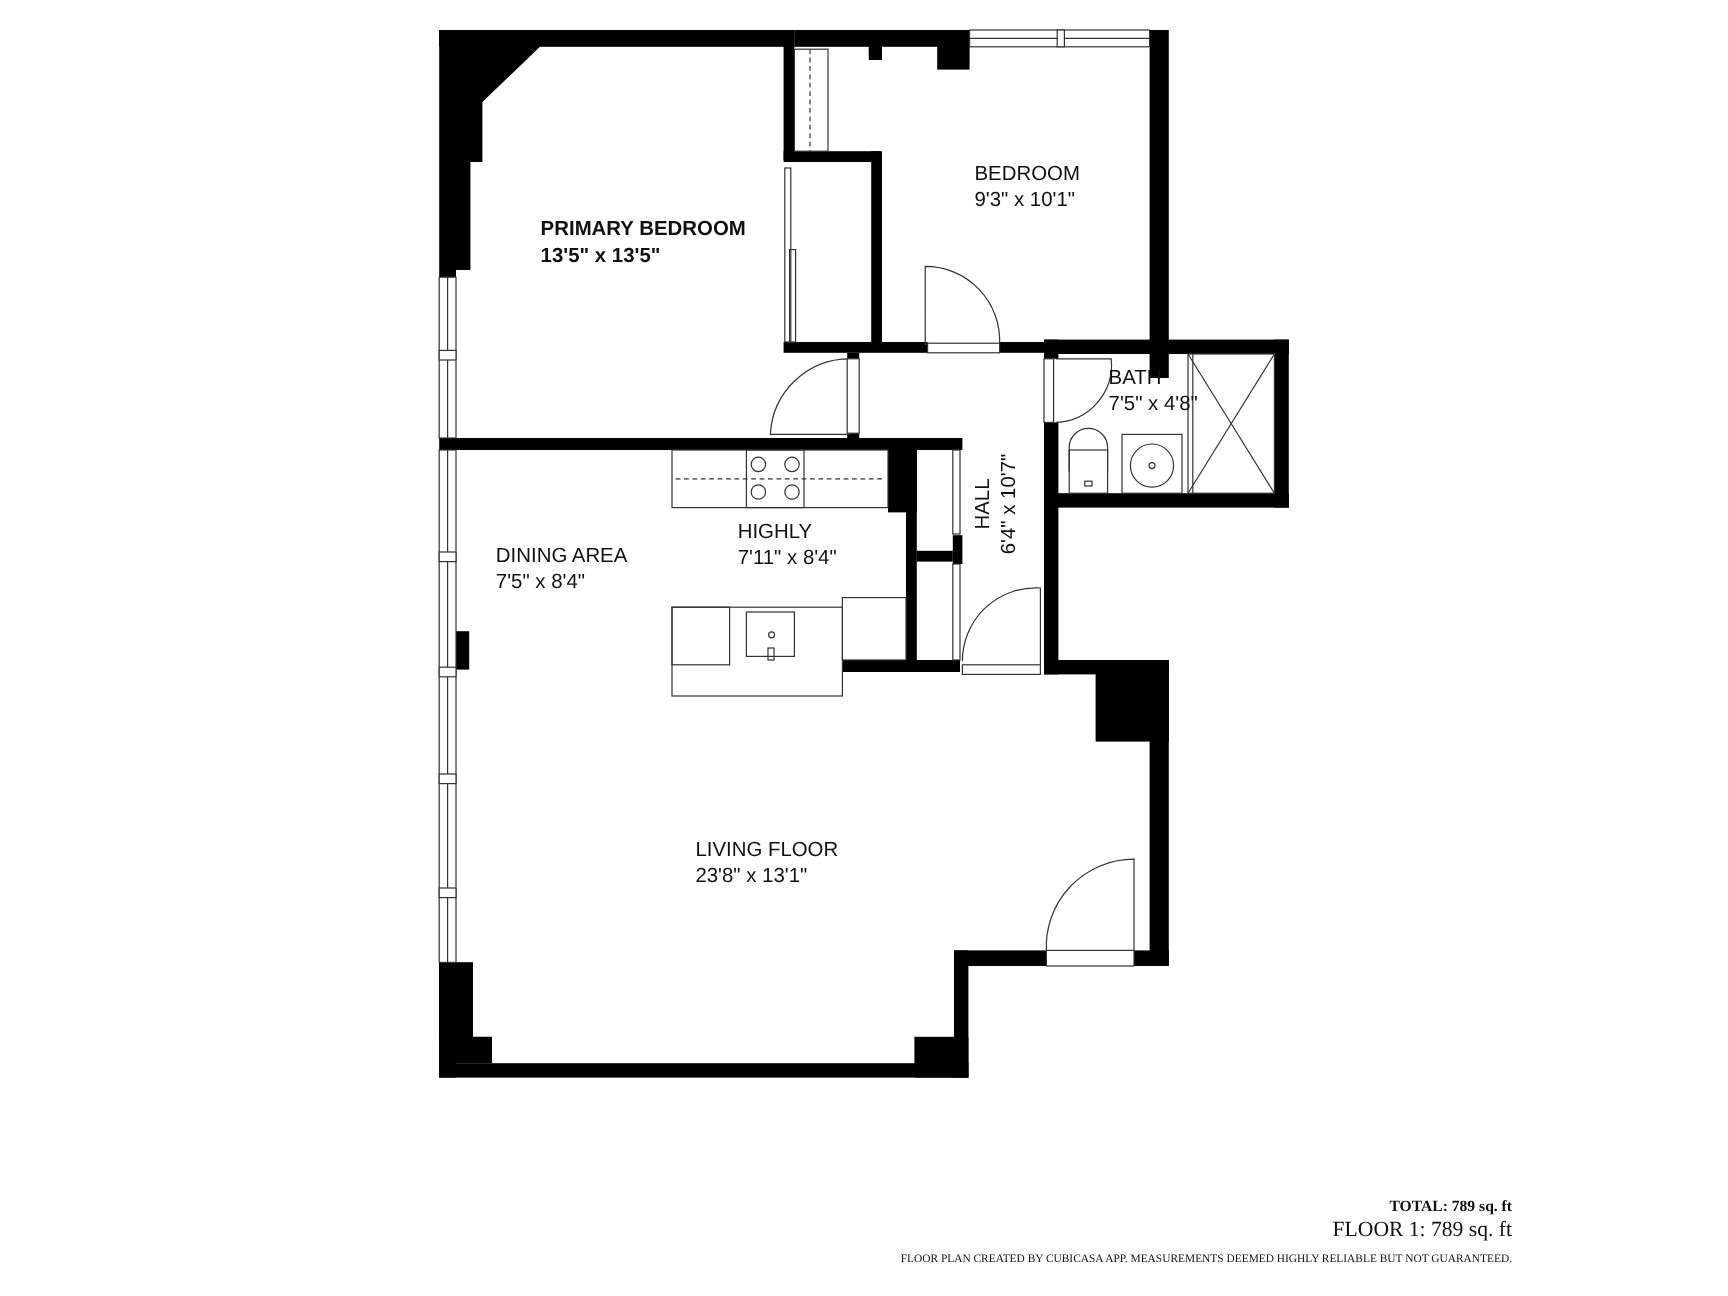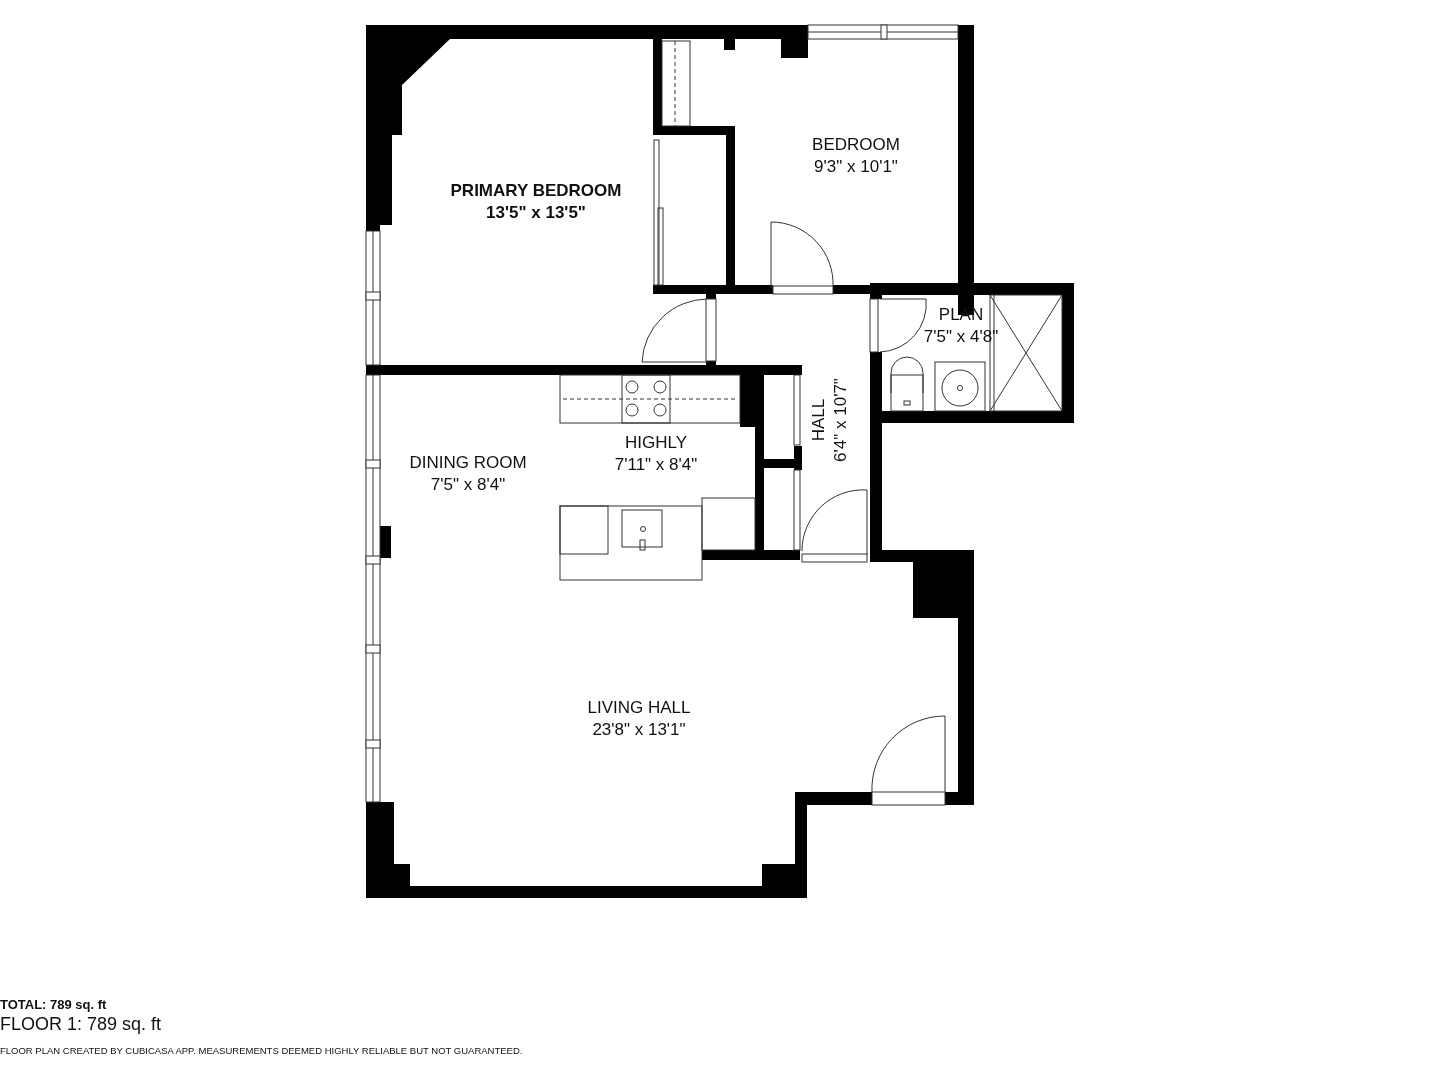--- a/index.html
+++ b/index.html
@@ -1,20 +1,20 @@
 <!DOCTYPE html>
 <html><head>
 <meta charset="utf-8">
 <style>
   html,body{margin:0;padding:0;background:#fff;}
   body{width:1440px;height:1080px;position:relative;overflow:hidden;font-family:"Liberation Sans",sans-serif;}
   svg{position:absolute;left:0;top:0;}
-  .label{position:absolute;text-align:center;color:#111;font-size:17px;line-height:22px;white-space:nowrap;transform:translateX(-50%);}
+  .label{position:absolute;color:#111;font-size:17px;line-height:22px;white-space:nowrap;transform:translateX(-50%);}
   .vlabel{position:absolute;color:#111;font-size:17px;line-height:22px;white-space:nowrap;transform:rotate(-90deg);transform-origin:center center;text-align:center;}
-  .footer{position:absolute;left:0;width:1260px;text-align:left;font-family:Liberation Sans, sans-serif;color:#111;}
+  .footer{position:absolute;left:0;width:1260px;text-align:right;font-family:Liberation Serif, serif;color:#111;}
   .total{top:997px;font-size:13px;font-weight:bold;}
   .floor{top:1014px;font-size:18px;}
   .disclaimer{top:1045px;font-size:9.5px;}
 </style>
 </head>
 <body>
 
 <svg width="1440" height="1080" viewBox="0 0 1440 1080">
   <g fill="#000">
 
@@ -143,35 +143,35 @@
 
 <div class="label" style="left:536px;top:180px;font-weight:bold;">
   <div>PRIMARY BEDROOM</div>
   <div>13'5" x 13'5"</div>
 </div>
 <div class="label" style="left:856px;top:134px;">
   <div>BEDROOM</div>
   <div>9'3" x 10'1"</div>
 </div>
 <div class="label" style="left:961px;top:304px;">
-  <div>PLAN</div>
+  <div>BATH</div>
   <div>7'5" x 4'8"</div>
 </div>
 <div class="vlabel" style="left:770px;top:398px;width:120px;height:44px;">
   <div>HALL</div>
   <div>6'4" x 10'7"</div>
 </div>
 <div class="label" style="left:656px;top:432px;">
   <div>HIGHLY</div>
   <div>7'11" x 8'4"</div>
 </div>
 <div class="label" style="left:468px;top:452px;">
-  <div>DINING ROOM</div>
+  <div>DINING AREA</div>
   <div>7'5" x 8'4"</div>
 </div>
 <div class="label" style="left:639px;top:697px;">
-  <div>LIVING HALL</div>
+  <div>LIVING FLOOR</div>
   <div>23'8" x 13'1"</div>
 </div>
 
 <div class="footer total">TOTAL: 789 sq. ft</div>
 <div class="footer floor">FLOOR 1: 789 sq. ft</div>
 <div class="footer disclaimer">FLOOR PLAN CREATED BY CUBICASA APP. MEASUREMENTS DEEMED HIGHLY RELIABLE BUT NOT GUARANTEED.</div>
 
 </body></html>

